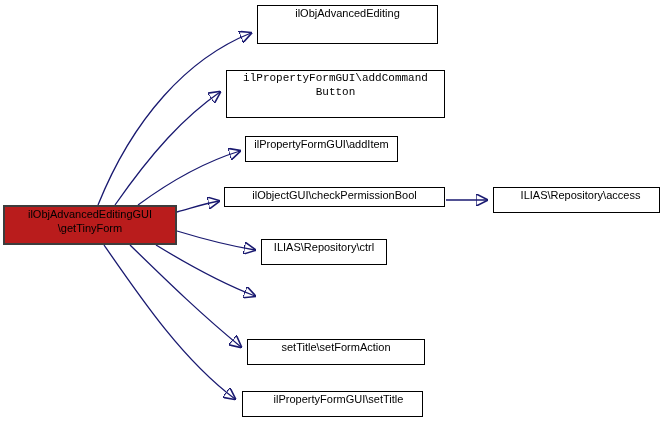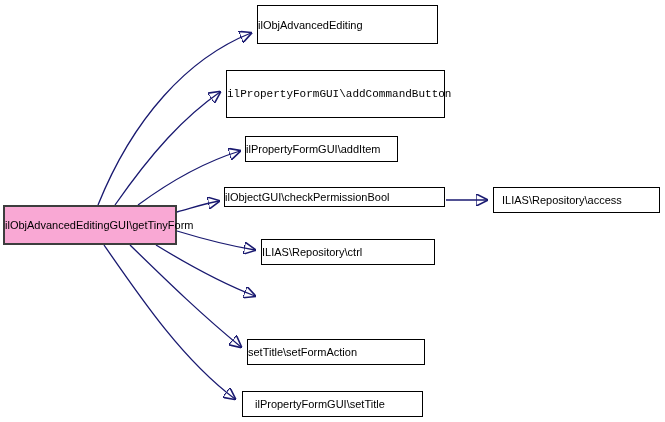--- a/index.html
+++ b/index.html
@@ -32,28 +32,28 @@
     position: absolute;
     z-index: 2;
     box-sizing: border-box;
     background: #ffffff;
     border: 1px solid #000000;
     color: #000000;
     font-size: 11px;
     line-height: 14px;
     text-align: center;
     display: flex;
-    flex-direction: row;
+    flex-direction: column;
     align-items: center;
     justify-content: flex-start;
     white-space: nowrap;
     cursor: pointer;
   }
   .node.focus {
-    background: #f9a8d4;
+    background: #b91c1c;
     border: 2px solid #3d3d3d;
     cursor: default;
   }
 </style>
 </head>
 <body>
 
 <div class="canvas">
 
   <svg class="edges" viewBox="0 0 665 422" xmlns="http://www.w3.org/2000/svg">
@@ -92,21 +92,21 @@
   </div>
 
   <div class="node" style="left:224px; top:187px; width:221px; height:20px;">
     <span>ilObjectGUI\checkPermissionBool</span>
   </div>
 
   <div class="node" style="left:493px; top:187px; width:167px; height:26px;padding-left:8px;">
     <span>ILIAS\Repository\access</span>
   </div>
 
-  <div class="node" style="left:261px; top:239px; width:174px; height:26px;">
+  <div class="node" style="left:261px; top:239px; width:126px; height:26px;">
     <span>ILIAS\Repository\ctrl</span>
   </div>
 
 
   <div class="node" style="left:247px; top:339px; width:178px; height:26px;">
     <span>setTitle\setFormAction</span>
   </div>
 
   <div class="node" style="left:242px; top:391px; width:181px; height:26px;padding-left:12px;">
     <span>ilPropertyFormGUI\setTitle</span>

